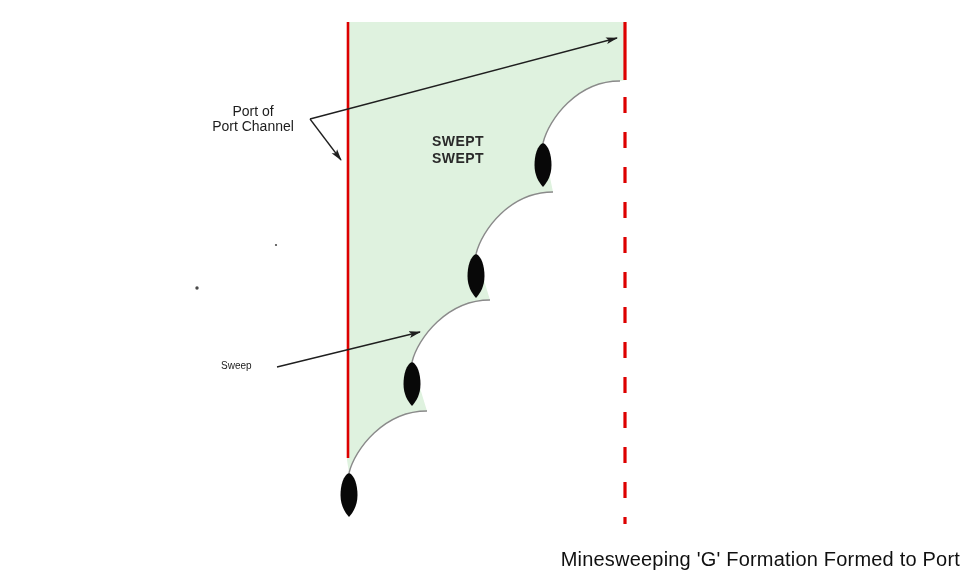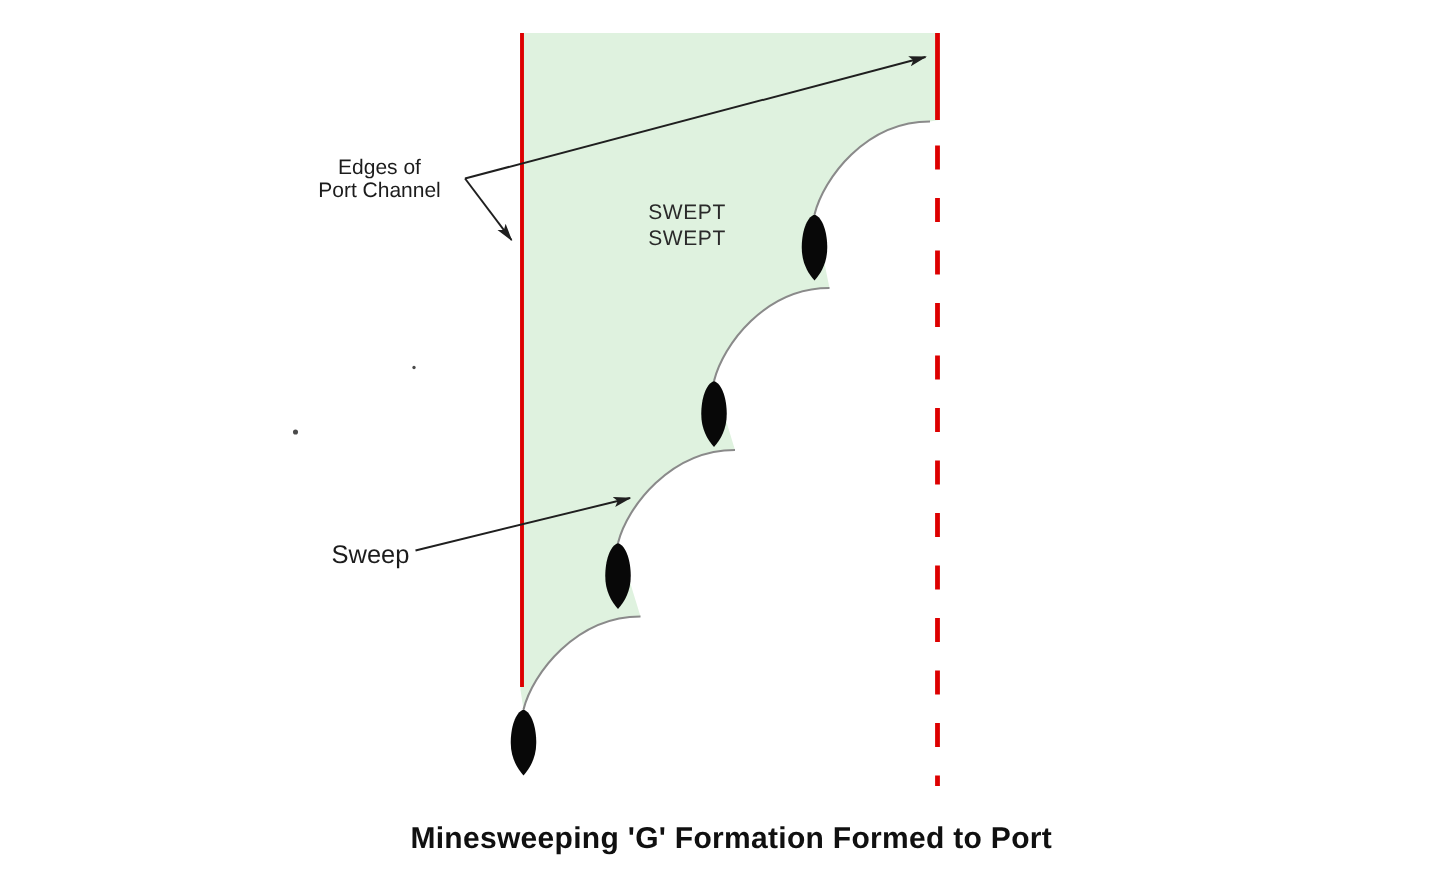--- a/index.html
+++ b/index.html
@@ -4,23 +4,23 @@
 <style>
   html,body{margin:0;padding:0;}
   body{
     width:960px;height:583px;position:relative;overflow:hidden;
     background:#ffffff;
     font-family:"Liberation Sans", sans-serif;
   }
   #diagram-svg{position:absolute;left:0;top:0;}
   .lbl{position:absolute;color:#1c1c1c;}
   #edges-label{left:180px;top:104px;width:146px;text-align:center;font-size:14px;line-height:15px;}
-  #swept-water-label{left:398px;top:133px;width:120px;text-align:center;font-size:14px;line-height:17px;letter-spacing:.4px;color:#2a2a2a;}
-  #sweep-label{left:221px;top:360px;font-size:17px;}
-  #diagram-title{left:15px;top:548px;width:945px;text-align:center;font-size:20px;font-weight:bold;color:#101010;letter-spacing:.2px;}
+  #swept-water-label{left:398px;top:133px;width:120px;text-align:center;font-size:14px;line-height:17px;letter-spacing:.4px;color:#2a2a2a;font-weight:bold;}
+  #sweep-label{left:221px;top:360px;font-size:10px;}
+  #diagram-title{left:15px;top:548px;width:945px;text-align:right;font-size:20px;font-weight:normal;color:#101010;letter-spacing:.2px;}
 </style>
 </head>
 <body>
 
 <svg id="diagram-svg" width="960" height="583" viewBox="0 0 960 583">
     <defs>
       <marker id="ah" viewBox="0 0 12 8" refX="11" refY="4" markerWidth="12" markerHeight="8" markerUnits="userSpaceOnUse" orient="auto">
         <path d="M0,0.6 L12,4 L0,7.4 L2.6,4 Z" fill="#1f1f1f"></path>
       </marker>
     </defs>
@@ -37,21 +37,21 @@
     <path d="M0,0 C5.5,2 8.5,12 8.5,22 C8.5,32 4.5,39 0,44 C-4.5,39 -8.5,32 -8.5,22 C-8.5,12 -5.5,2 0,0 Z" fill="#080808" transform="translate(412,362)"></path>
     <path d="M0,0 C5.5,2 8.5,12 8.5,22 C8.5,32 4.5,39 0,44 C-4.5,39 -8.5,32 -8.5,22 C-8.5,12 -5.5,2 0,0 Z" fill="#080808" transform="translate(349,473)"></path>
     <line x1="310" y1="119" x2="617" y2="38" stroke="#1f1f1f" stroke-width="1.3" marker-end="url(#ah)"></line>
     <line x1="310" y1="119" x2="341" y2="160" stroke="#1f1f1f" stroke-width="1.3" marker-end="url(#ah)"></line>
     <line x1="277" y1="367" x2="420" y2="332" stroke="#1f1f1f" stroke-width="1.3" marker-end="url(#ah)"></line>
     <circle cx="276" cy="245" r="1.1" fill="#4a4a4a"></circle>
     <circle cx="197" cy="288" r="1.7" fill="#4a4a4a"></circle>
   </svg>
 
 <div class="lbl" id="edges-label">
-  <div>Edges of</div>
+  <div>Port of</div>
   <div>Port Channel</div>
 </div>
 
 <div class="lbl" id="swept-water-label">
   <div>SWEPT</div>
   <div>SWEPT</div>
 </div>
 
 <div class="lbl" id="sweep-label">Sweep</div>
 

